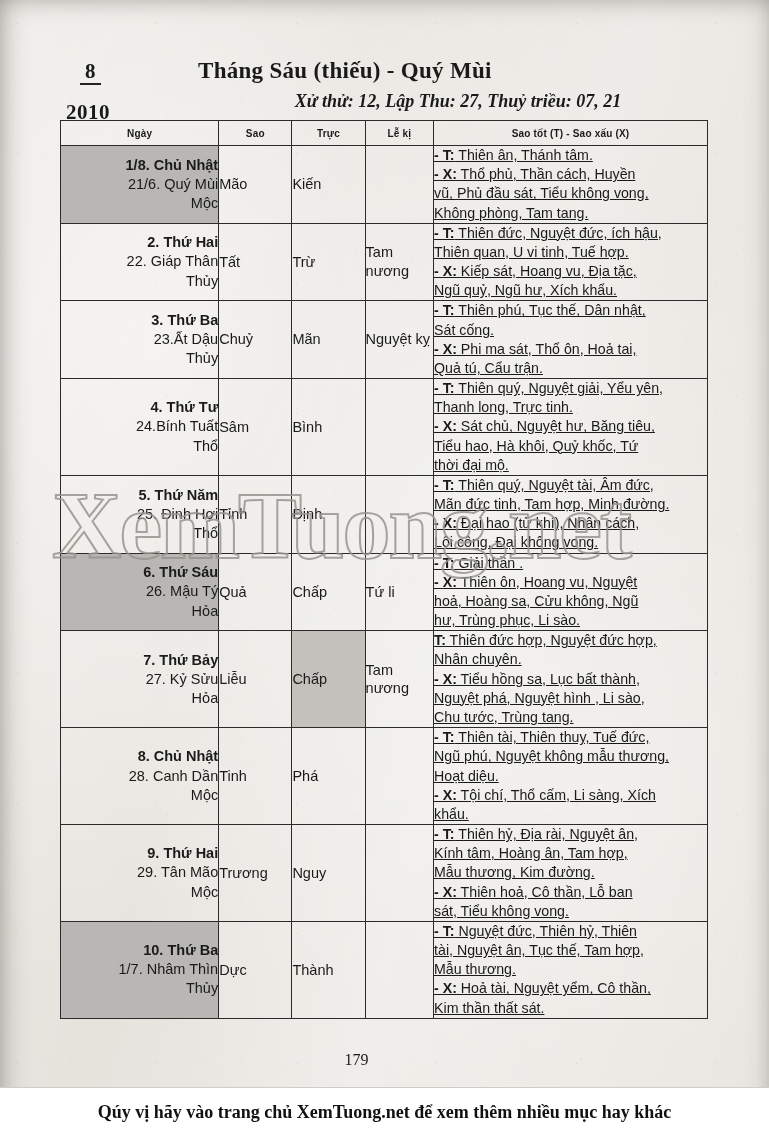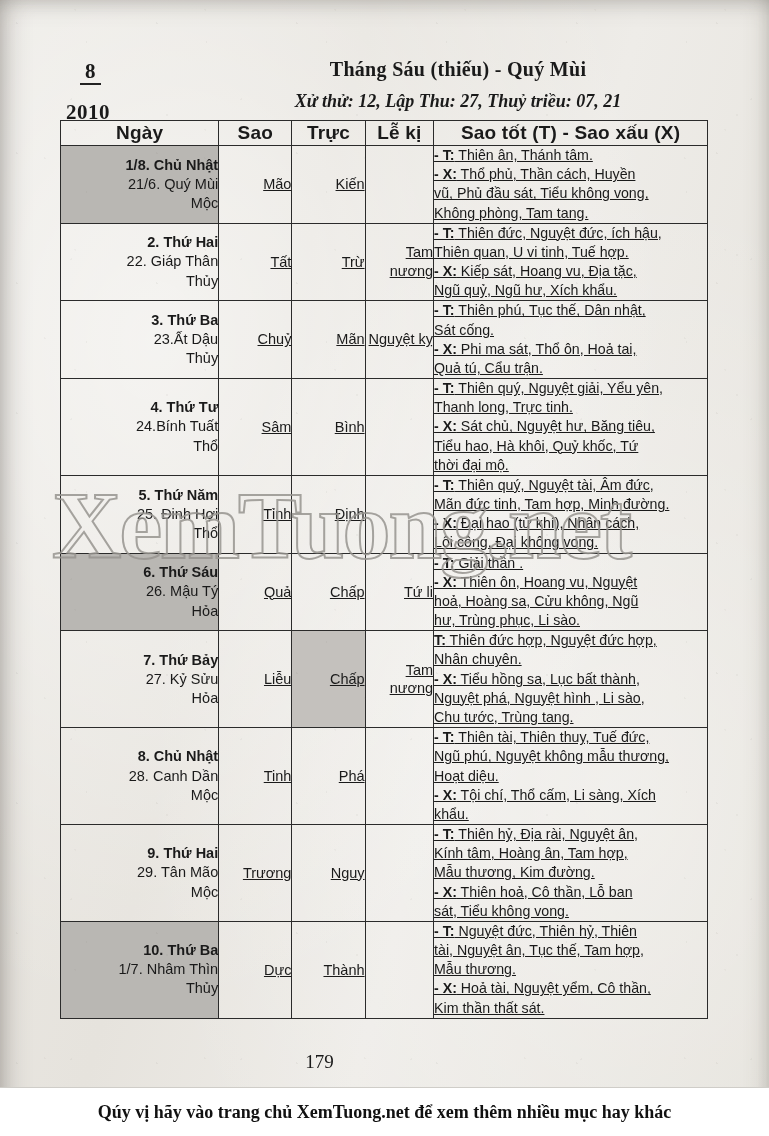--- a/index.html
+++ b/index.html
@@ -75,24 +75,24 @@
     font-family: "Liberation Serif", serif;
     font-weight: bold;
     font-size: 21px;
     letter-spacing: .5px;
   }
   .month-title {
     position: absolute;
     left: 140px;
     top: 0px;
     width: 520px;
-    text-align: center;
-    font-family: "Liberation Serif", serif;
-    font-weight: bold;
-    font-size: 20px;
+    text-align: left;
+    font-family: "Liberation Serif", serif;
+    font-weight: bold;
+    font-size: 23px;
     letter-spacing: .3px;
   }
   .sub-title {
     position: absolute;
     left: 140px;
     top: 33px;
     width: 520px;
     text-align: center;
     font-family: "Liberation Serif", serif;
     font-style: italic;
@@ -114,45 +114,44 @@
   }
   table.cal th, table.cal td {
     border: 1px solid #2b2b2b;
     vertical-align: middle;
     padding: 0;
   }
   table.cal thead th {
     height: 24px;
     font-family: "Liberation Sans", sans-serif;
     font-weight: bold;
-    font-size: 19px;
+    font-size: 10px;
     text-align: center;
     letter-spacing: .2px;
   }
   col.c-ngay  { width: 134px; }
   col.c-sao   { width: 62px; }
   col.c-truc  { width: 62px; }
   col.c-leki  { width: 58px; }
   col.c-good  { width: 232px; }
 
   td.ngay {
     text-align: right;
     font-size: 14.5px;
     line-height: 1.32;
     padding: 4px 3px 5px 3px;
   }
   td.ngay .d1 { font-weight: bold; }
   td.ngay .d2 { }
   td.ngay .d3 { }
   td.center {
-    text-align: right;
+    text-align: left;
     font-size: 14.5px;
     line-height: 1.28;
     padding: 3px 2px;
-    text-decoration: underline;
   }
   td.note {
     font-size: 14.2px;
     line-height: 1.35;
     padding: 5px 5px 6px 6px;
     text-align: left;
   }
   td.note .ln { display: block; white-space: nowrap; text-decoration: underline; }
   td.note b { font-weight: bold; }
   .shade { background: #b9b7b3; }
@@ -177,21 +176,22 @@
   }
 
   
   .folio {
     position: absolute;
     left: 0;
     top: 1051px;
     width: 639px;
     text-align: center;
     font-family: "Liberation Serif", serif;
-    font-size: 19px;
+    font-size: 16px;
+    padding-left: 37px;
   }
   .footer-bar {
     position: absolute;
     left: 0;
     bottom: 0;
     width: 769px;
     height: 48px;
     background: #fff;
     border-top: 1px solid #cfcdc8;
     display: flex;

